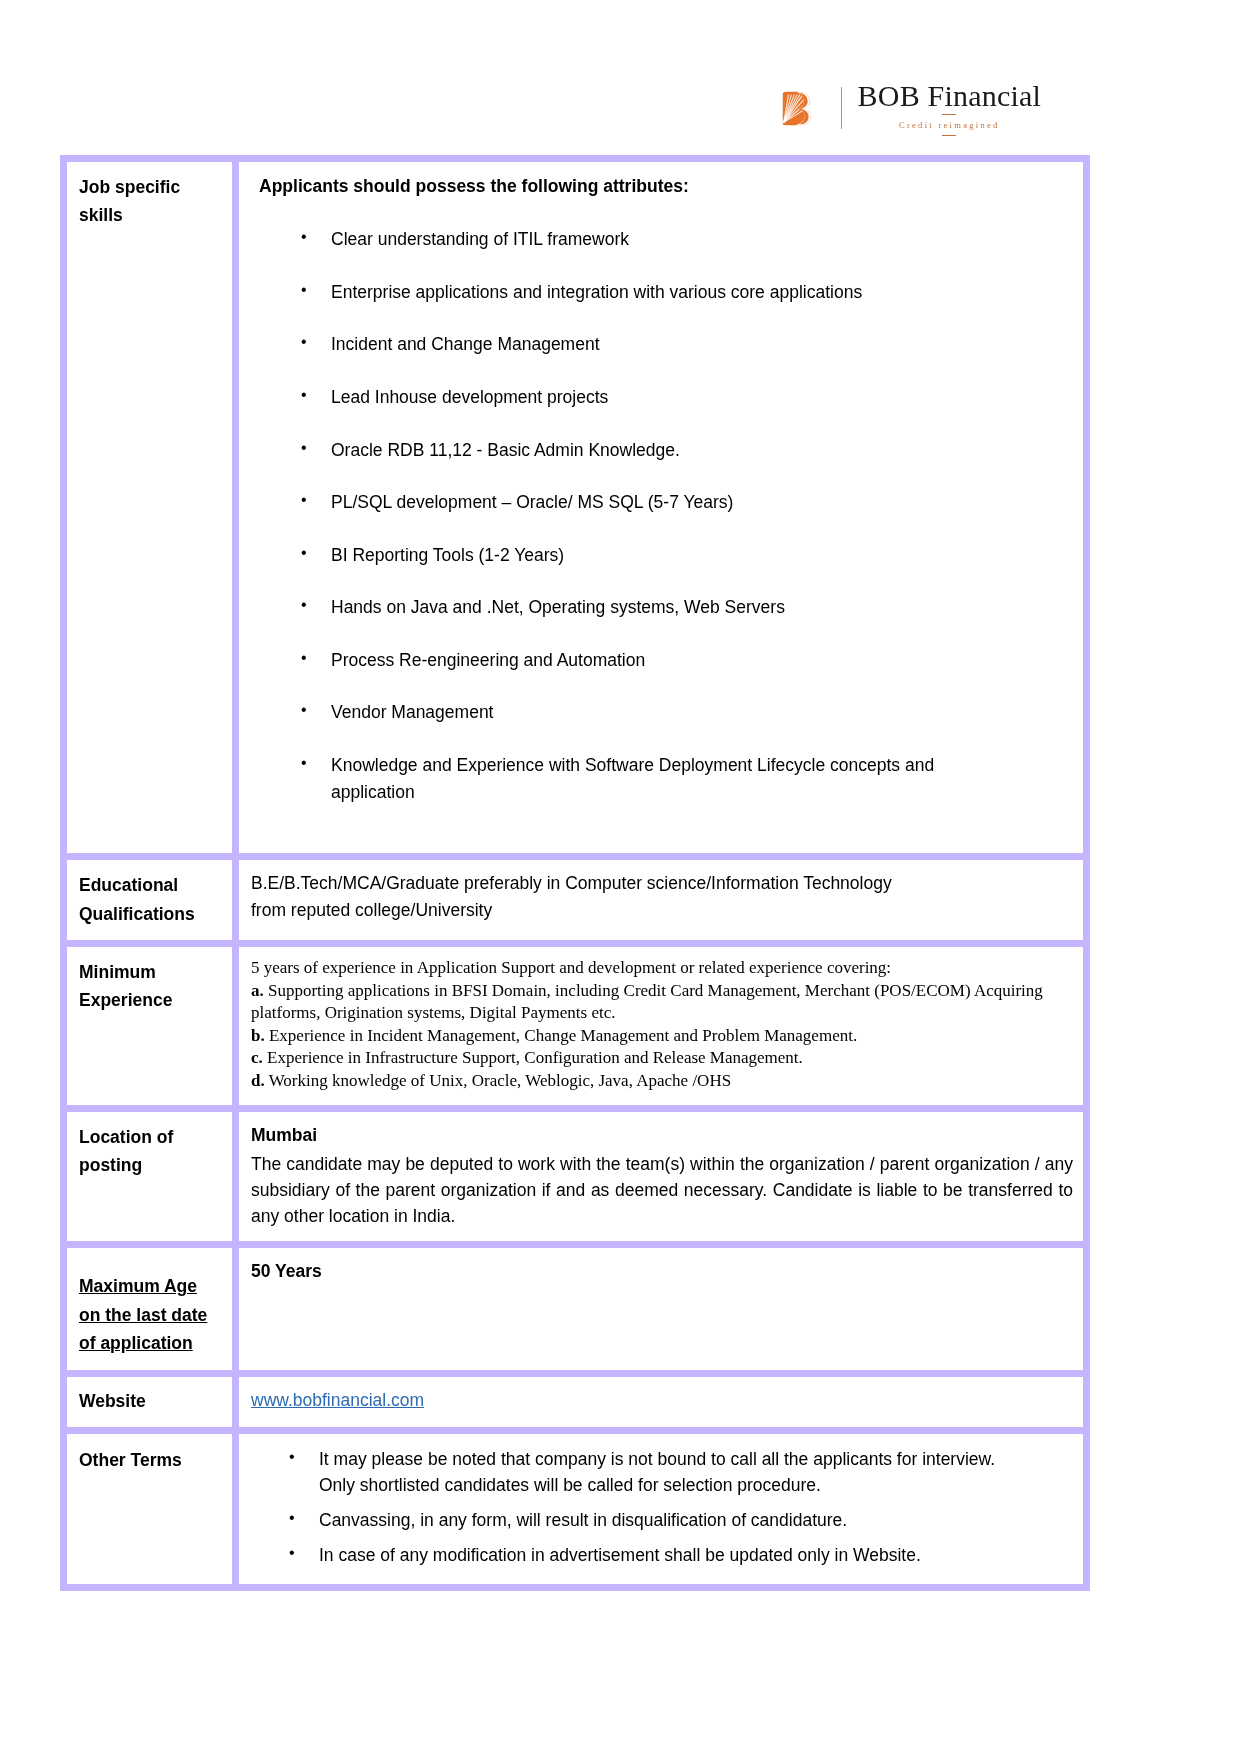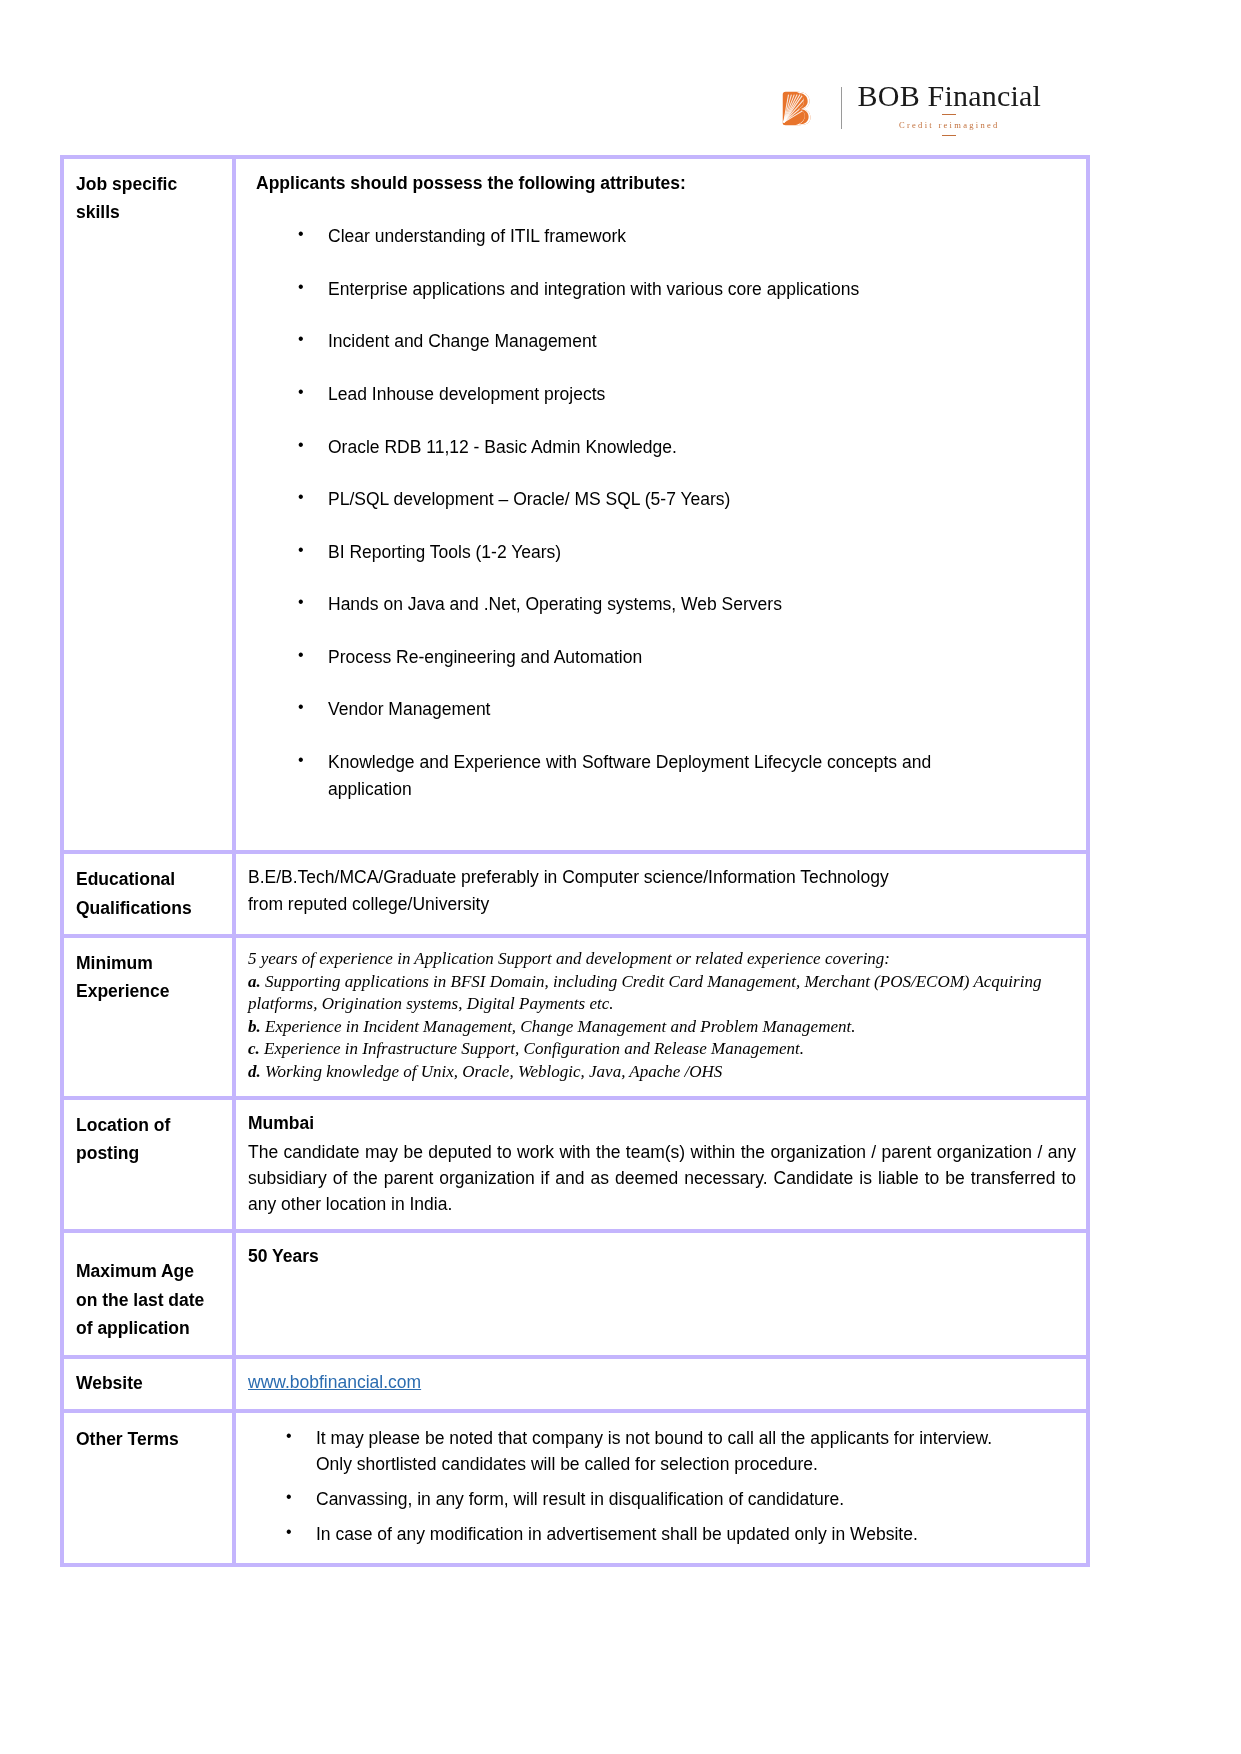--- a/index.html
+++ b/index.html
@@ -81,21 +81,21 @@
   
   .jd-table {
     position: absolute;
     left: 60px;
     top: 155px;
     width: 1030px;
     border-collapse: collapse;
     table-layout: fixed;
   }
   .jd-table td {
-    border: 4px solid #c4b5fd;
+    border: 7px solid #c4b5fd;
     vertical-align: top;
     padding: 10px 12px 12px 12px;
   }
   td.label-cell {
     width: 172px;
     font-weight: bold;
     font-size: 17.5px;
     line-height: 1.62;
     padding-left: 12px;
     padding-top: 11px;
@@ -149,21 +149,20 @@
   }
 
   
   .serif-block {
     font-family: "Liberation Serif", serif;
     font-size: 17px;
     line-height: 1.33;
   }
   .serif-block .sub {
     margin: 0;
-    font-style: italic;
   }
   .serif-block .sub b {
     font-weight: bold;
   }
 
   
   .loc-city {
     font-weight: bold;
     font-size: 17.5px;
     margin-bottom: 2px;
@@ -173,20 +172,21 @@
   .age-cell {
     padding-top: 34px;
     padding-bottom: 40px;
   }
   .age-value {
     font-weight: bold;
     font-size: 17.5px;
   }
   td.age-label {
     padding-top: 24px;
+    text-decoration: underline;
   }
 
   
   a.website-link {
     color: #2b6cb0;
     text-decoration: underline;
     font-size: 17.5px;
   }
   td.website-cell { padding-top: 10px; padding-bottom: 12px; }
   td.website-label { padding-top: 10px; padding-bottom: 12px; }

